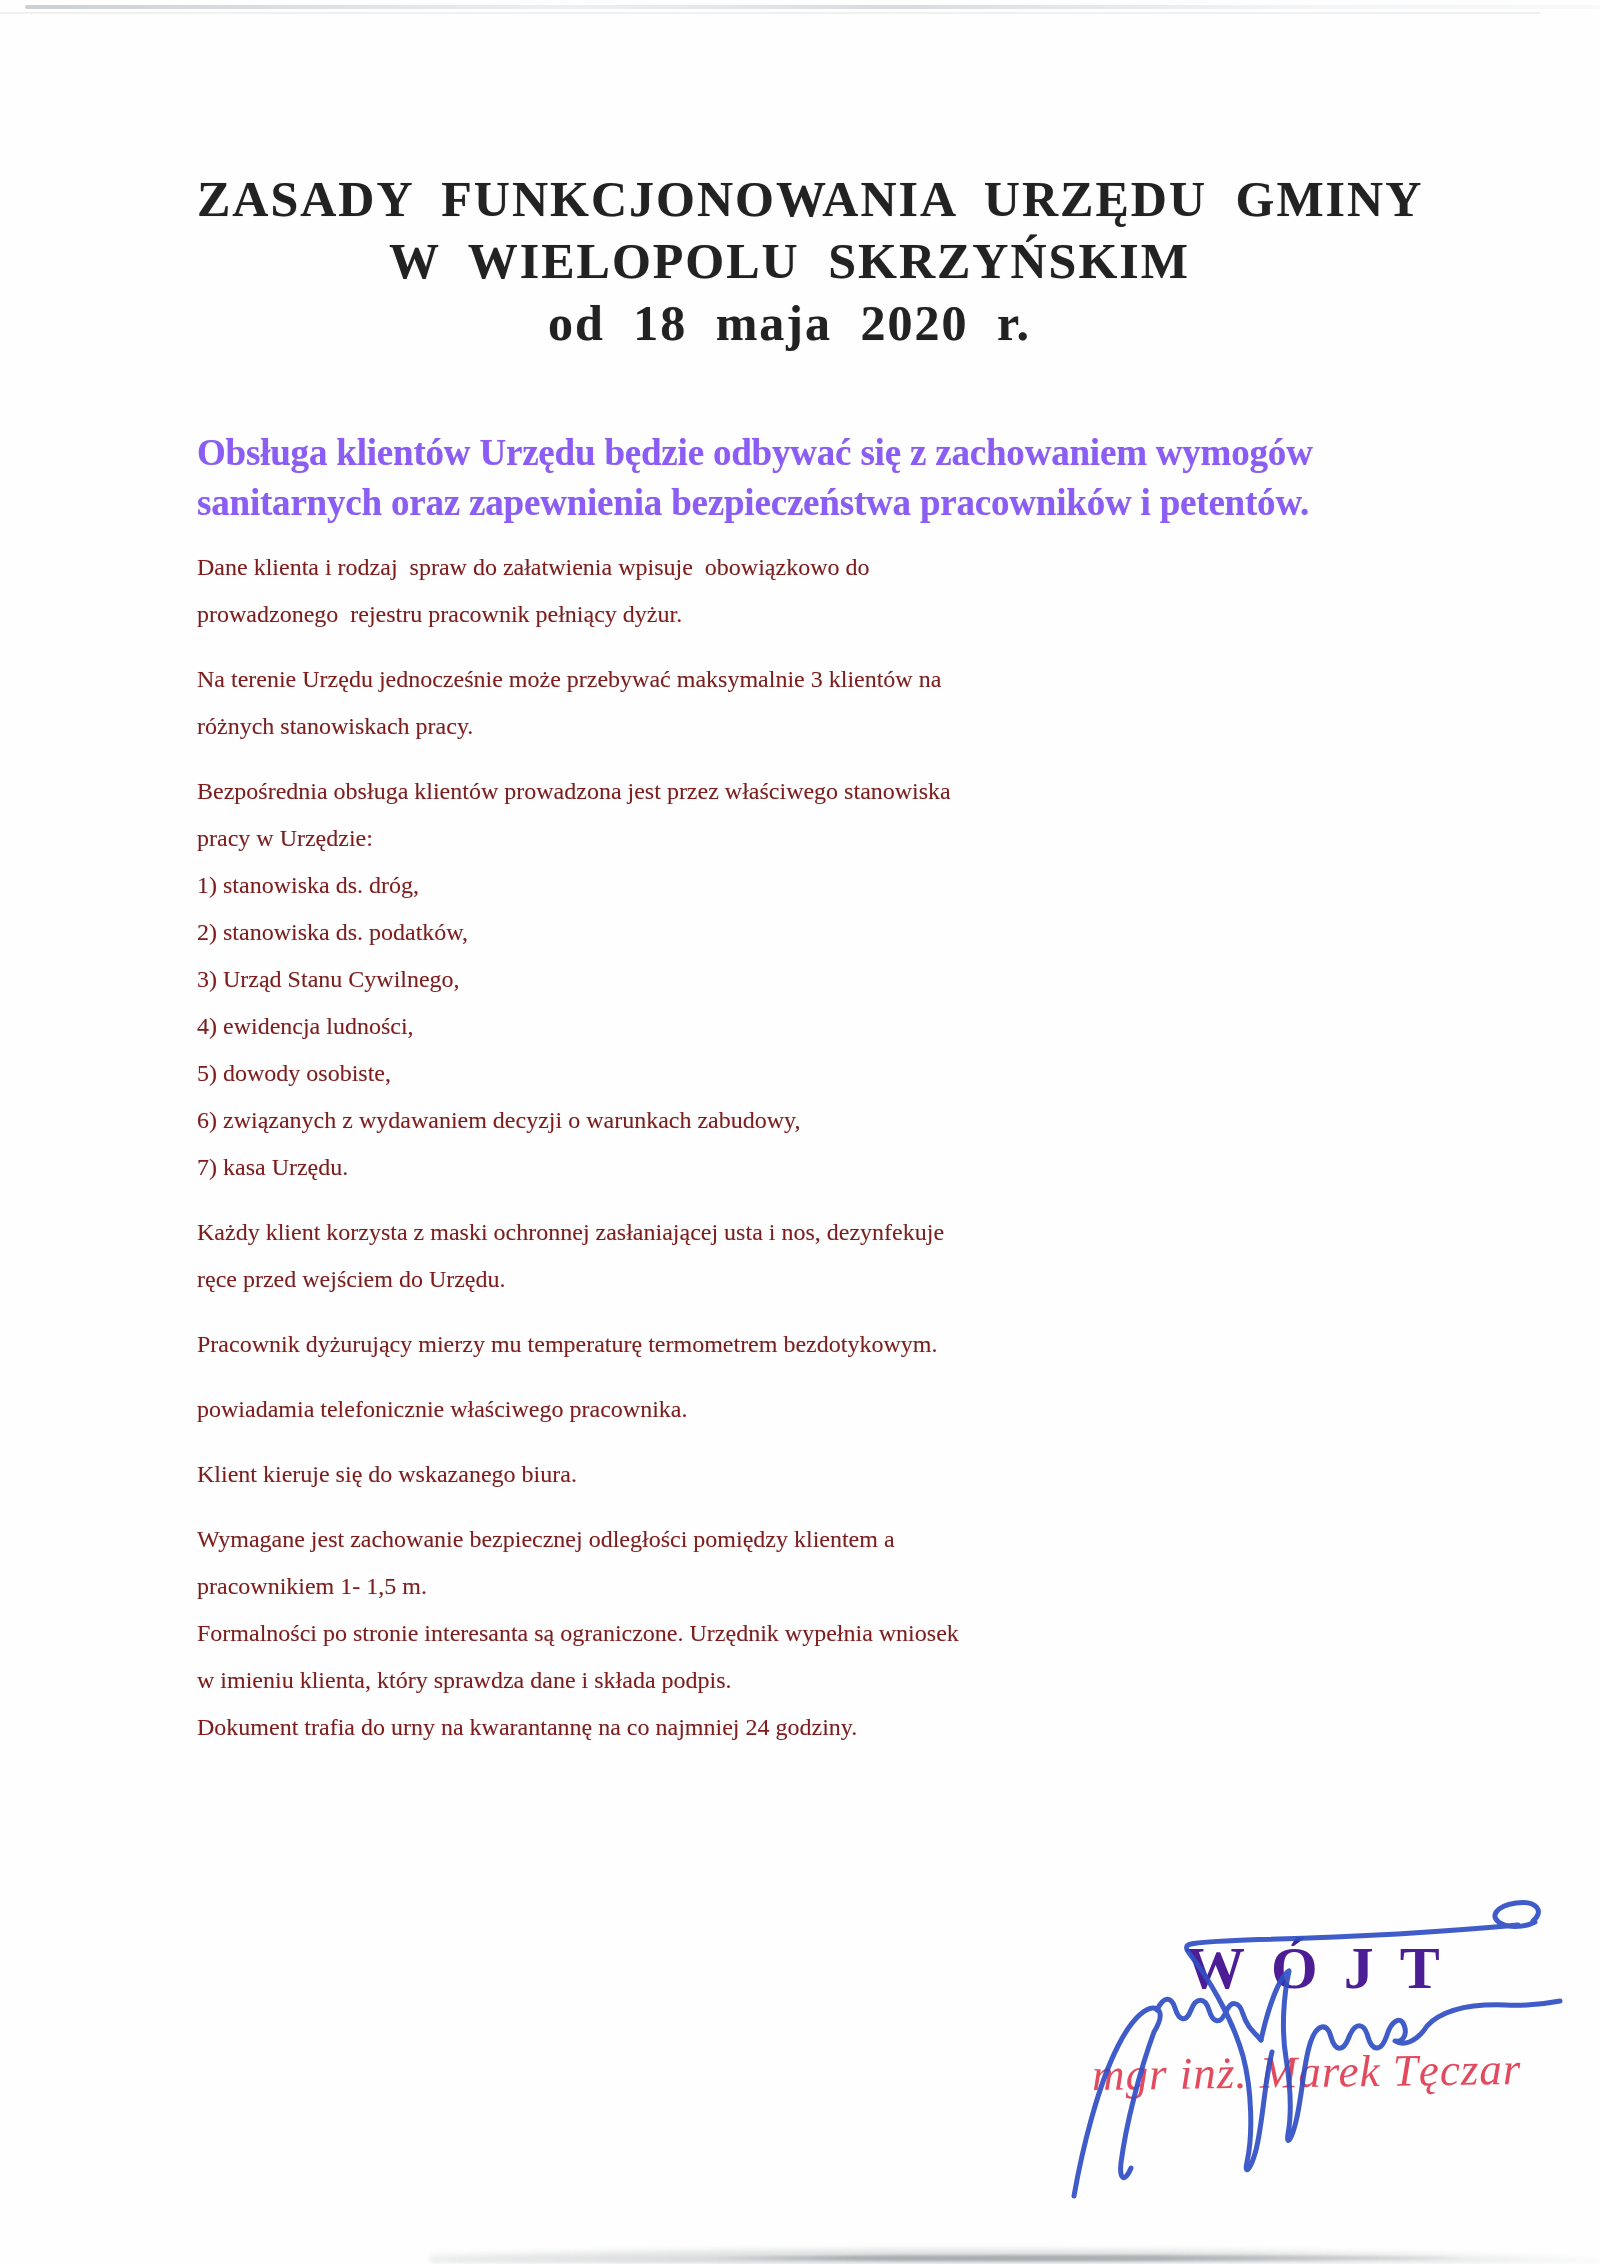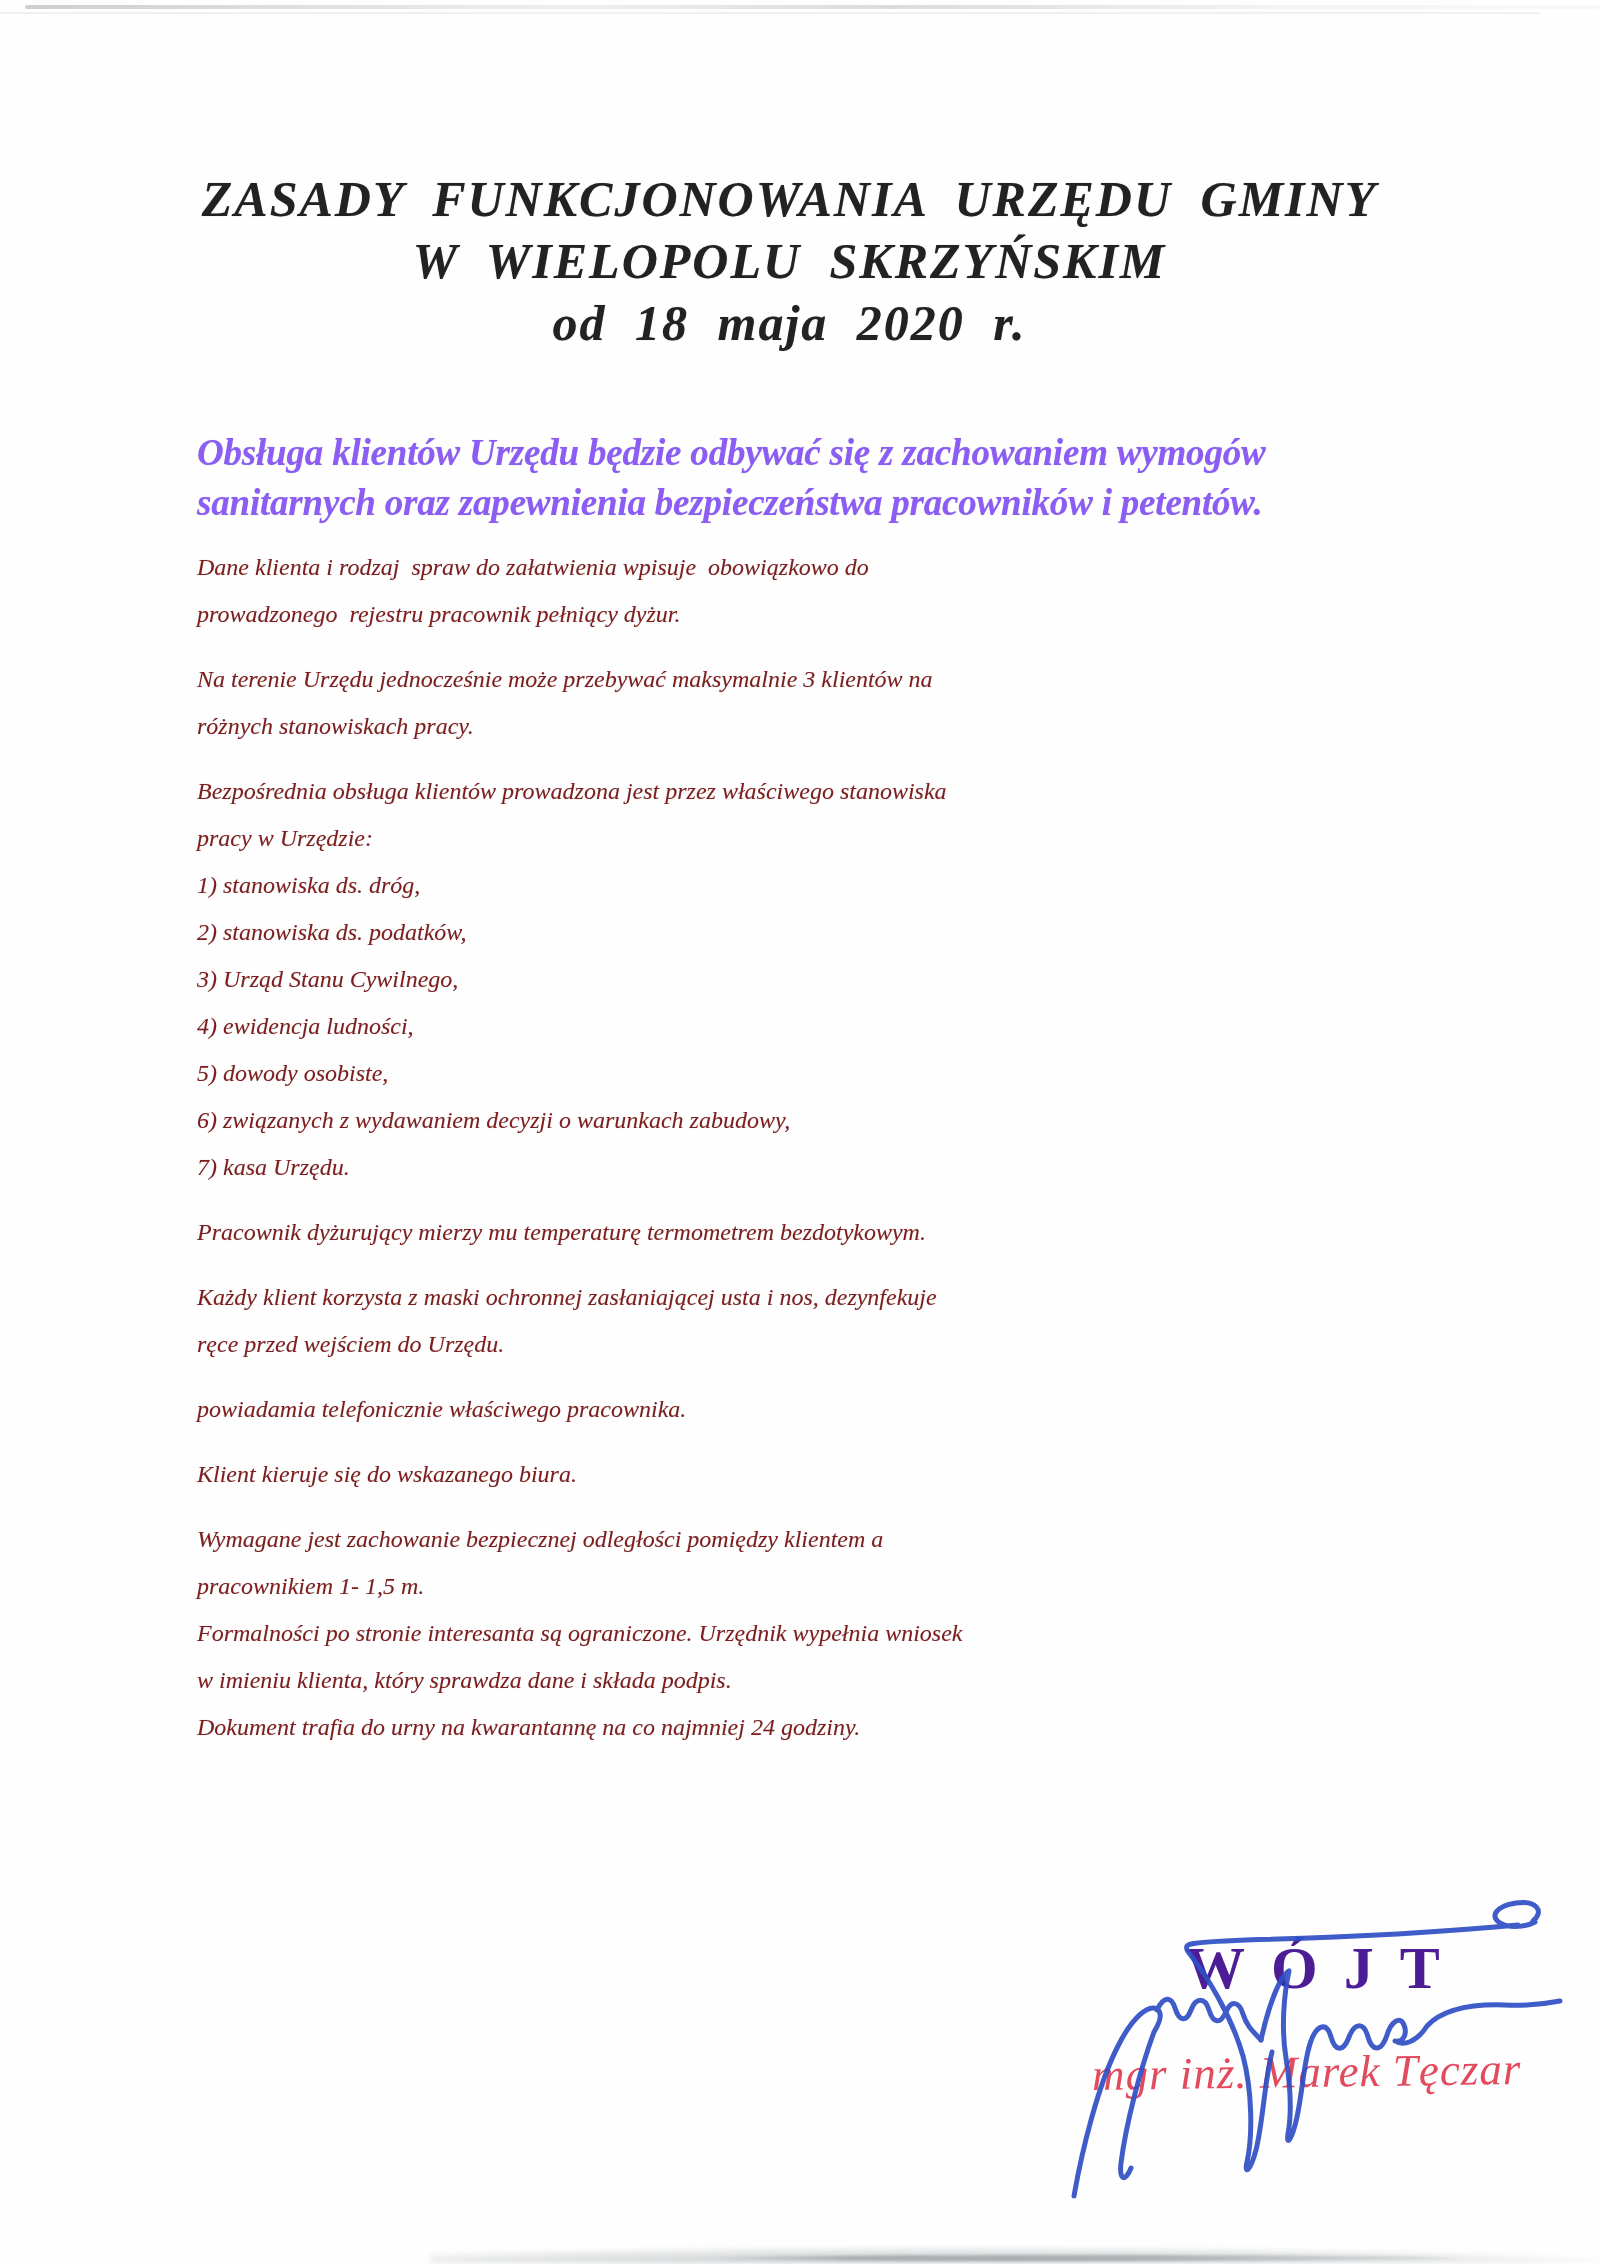--- a/index.html
+++ b/index.html
@@ -65,21 +65,21 @@
   }
   .para.bold{
     font-weight:bold;
     font-size:37px;
     line-height:50px;
     letter-spacing:-0.2px;
     margin-bottom:16px;
     color:#8b5cf6;
   }
   .para.gap-lg{ margin-top:10px; }
-  .line{ white-space:pre;font-style:italic; }
+  .line{ white-space:pre; }
 
   
   .stamp-role{
     position:absolute;left:1185px;top:1934px;
     font-size:60px;font-weight:bold;
     letter-spacing:26px;
     color:#4c1d95;
     font-family:"Liberation Serif","DejaVu Serif",serif;
   }
   .stamp-signer{
@@ -131,26 +131,26 @@
       <div class="line">1) stanowiska ds. dróg,</div>
       <div class="line">2) stanowiska ds. podatków,</div>
       <div class="line">3) Urząd Stanu Cywilnego,</div>
       <div class="line">4) ewidencja ludności,</div>
       <div class="line">5) dowody osobiste,</div>
       <div class="line">6) związanych z wydawaniem decyzji o warunkach zabudowy,</div>
       <div class="line">7) kasa Urzędu.</div>
     </div>
 
     <div class="para">
-      <div class="line">Pracownik dyżurujący mierzy mu temperaturę termometrem bezdotykowym.</div>
+      <div class="line">Każdy klient korzysta z maski ochronnej zasłaniającej usta i nos, dezynfekuje</div>
+      <div class="line">ręce przed wejściem do Urzędu.</div>
     </div>
 
     <div class="para">
-      <div class="line">Każdy klient korzysta z maski ochronnej zasłaniającej usta i nos, dezynfekuje</div>
-      <div class="line">ręce przed wejściem do Urzędu.</div>
+      <div class="line">Pracownik dyżurujący mierzy mu temperaturę termometrem bezdotykowym.</div>
     </div>
 
     <div class="para">
       <div class="line">powiadamia telefonicznie właściwego pracownika.</div>
     </div>
 
     <div class="para">
       <div class="line">Klient kieruje się do wskazanego biura.</div>
     </div>
 

